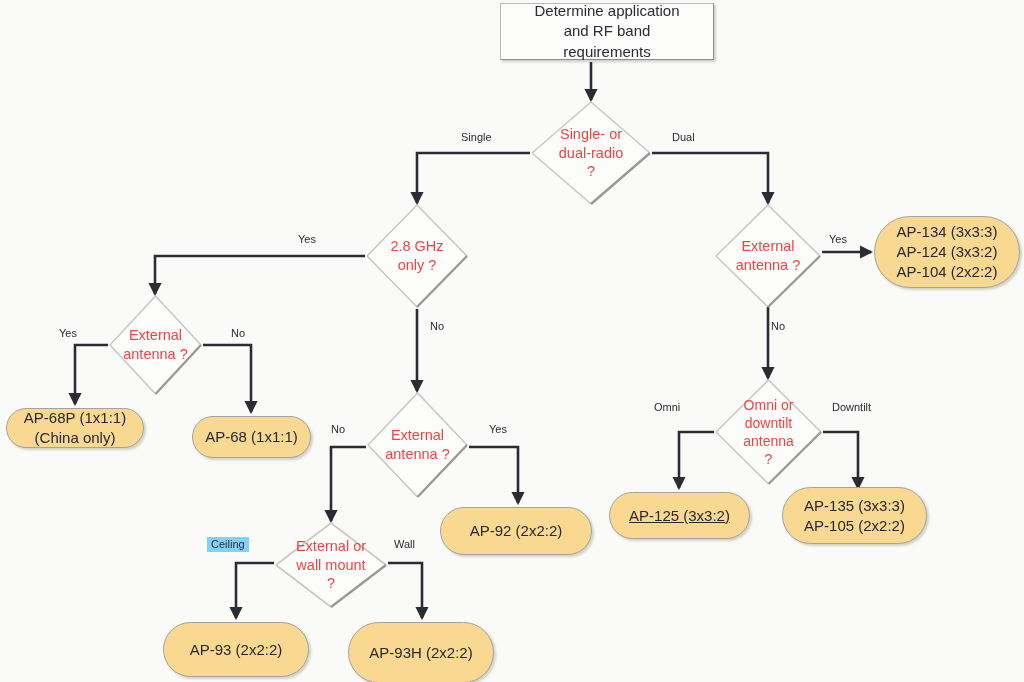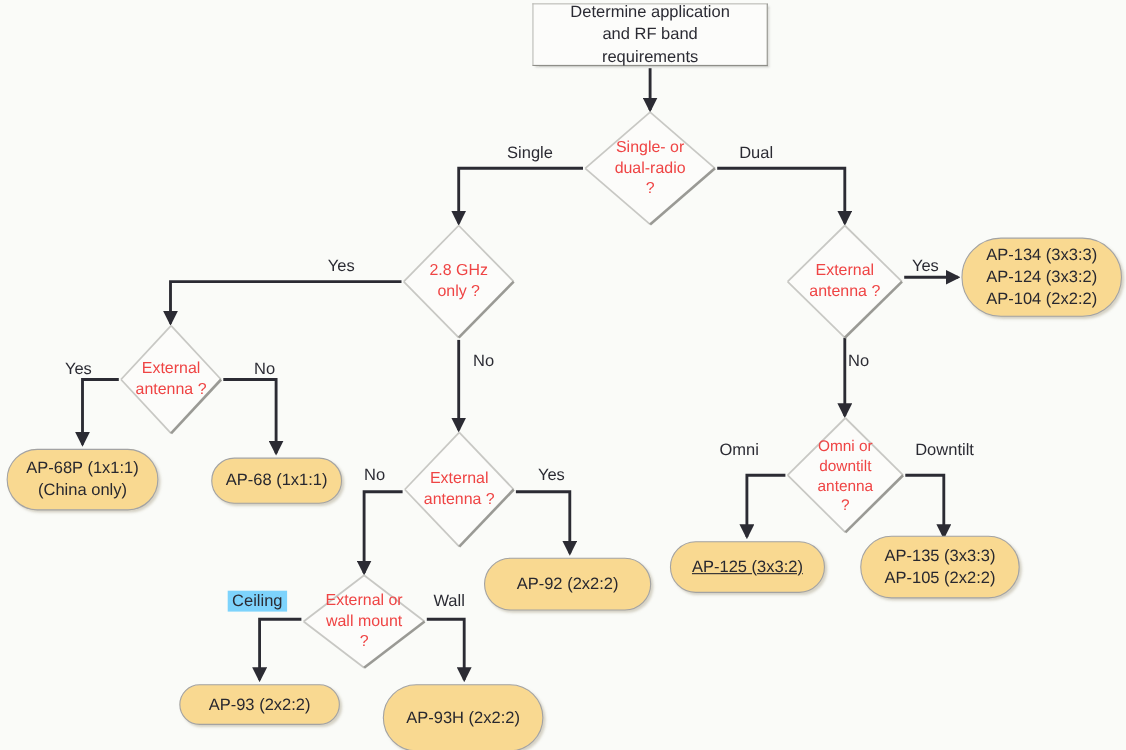--- a/index.html
+++ b/index.html
@@ -33,20 +33,21 @@
     border-bottom-color: #8e8e88;
     box-shadow: 2px 2px 2px rgba(120,120,115,0.33);
     display: flex;
     align-items: center;
     justify-content: center;
     text-align: center;
     color: #2b2b33;
     font-size: 15px;
     line-height: 1.34;
     padding: 3px 18px;
+    margin-left: 16px;
   }
 
   
   .diamond {
     position: absolute;
   }
   .diamond .dshape {
     position: absolute;
     left: 0; top: 0;
     width: 100%;
@@ -83,21 +84,21 @@
     font-size: 15px;
     line-height: 1.32;
     white-space: pre-line;
     padding: 2px 10px;
   }
 
   
   .edgelabel {
     position: absolute;
     color: #2b2b33;
-    font-size: 15px;
+    font-size: 11px;
     line-height: 1;
     white-space: nowrap;
   }
   .edgelabel.selected {
     background: #7dd3fc;
     padding: 2px 4px;
     margin: -2px -4px;
   }
 </style>
 </head>
@@ -186,21 +187,21 @@
       <path d="M 47.5,2 L 93,51" stroke="#c8c8c4" stroke-width="1.6" fill="none"></path>
       <path d="M 2,51 L 47.5,100" stroke="#c8c8c4" stroke-width="1.6" fill="none"></path>
       <path d="M 93,51 L 47.5,100" stroke="#9a9a95" stroke-width="2.4" fill="none"></path>
     </svg>
     <div class="dlabel">External
 antenna ?</div>
   </div>
   <div class="edgelabel" style="left:59px; top:328px;">Yes</div>
   <div class="edgelabel" style="left:231px; top:328px;">No</div>
 
-  <div class="result" style="left:6px; top:408px; width:138px; height:56px;text-align:center;">
+  <div class="result" style="left:6px; top:408px; width:138px; height:40px;text-align:center;">
     <span>AP-68P (1x1:1)
 (China only)</span>
   </div>
 
   <div class="result" style="left:192px; top:416px; width:119px; height:42px;">
     <span>AP-68 (1x1:1)</span>
   </div>
 
   <div class="diamond" style="left:366px; top:391px; width:103px; height:108px;">
     <svg class="dshape" viewBox="0 0 103 108">
@@ -228,21 +229,21 @@
       <path d="M 2,44 L 57,86" stroke="#c8c8c4" stroke-width="1.6" fill="none"></path>
       <path d="M 112,44 L 57,86" stroke="#9a9a95" stroke-width="2.4" fill="none"></path>
     </svg>
     <div class="dlabel">External or
 wall mount
 ?</div>
   </div>
   <div class="edgelabel selected" style="left:211px; top:539px;">Ceiling</div>
   <div class="edgelabel" style="left:394px; top:539px;">Wall</div>
 
-  <div class="result" style="left:163px; top:622px; width:146px; height:37px;justify-content:center;">
+  <div class="result" style="left:163px; top:622px; width:146px; height:55px;justify-content:center;">
     <span>AP-93 (2x2:2)</span>
   </div>
 
   <div class="result" style="left:348px; top:622px; width:146px; height:61px;">
     <span>AP-93H (2x2:2)</span>
   </div>
 
   <div class="diamond" style="left:714px; top:203px; width:108px; height:106px;">
     <svg class="dshape" viewBox="0 0 108 106">
       <polygon points="54,2 106,53 54,104 2,53" fill="#fcfcfa" stroke="none"></polygon>

